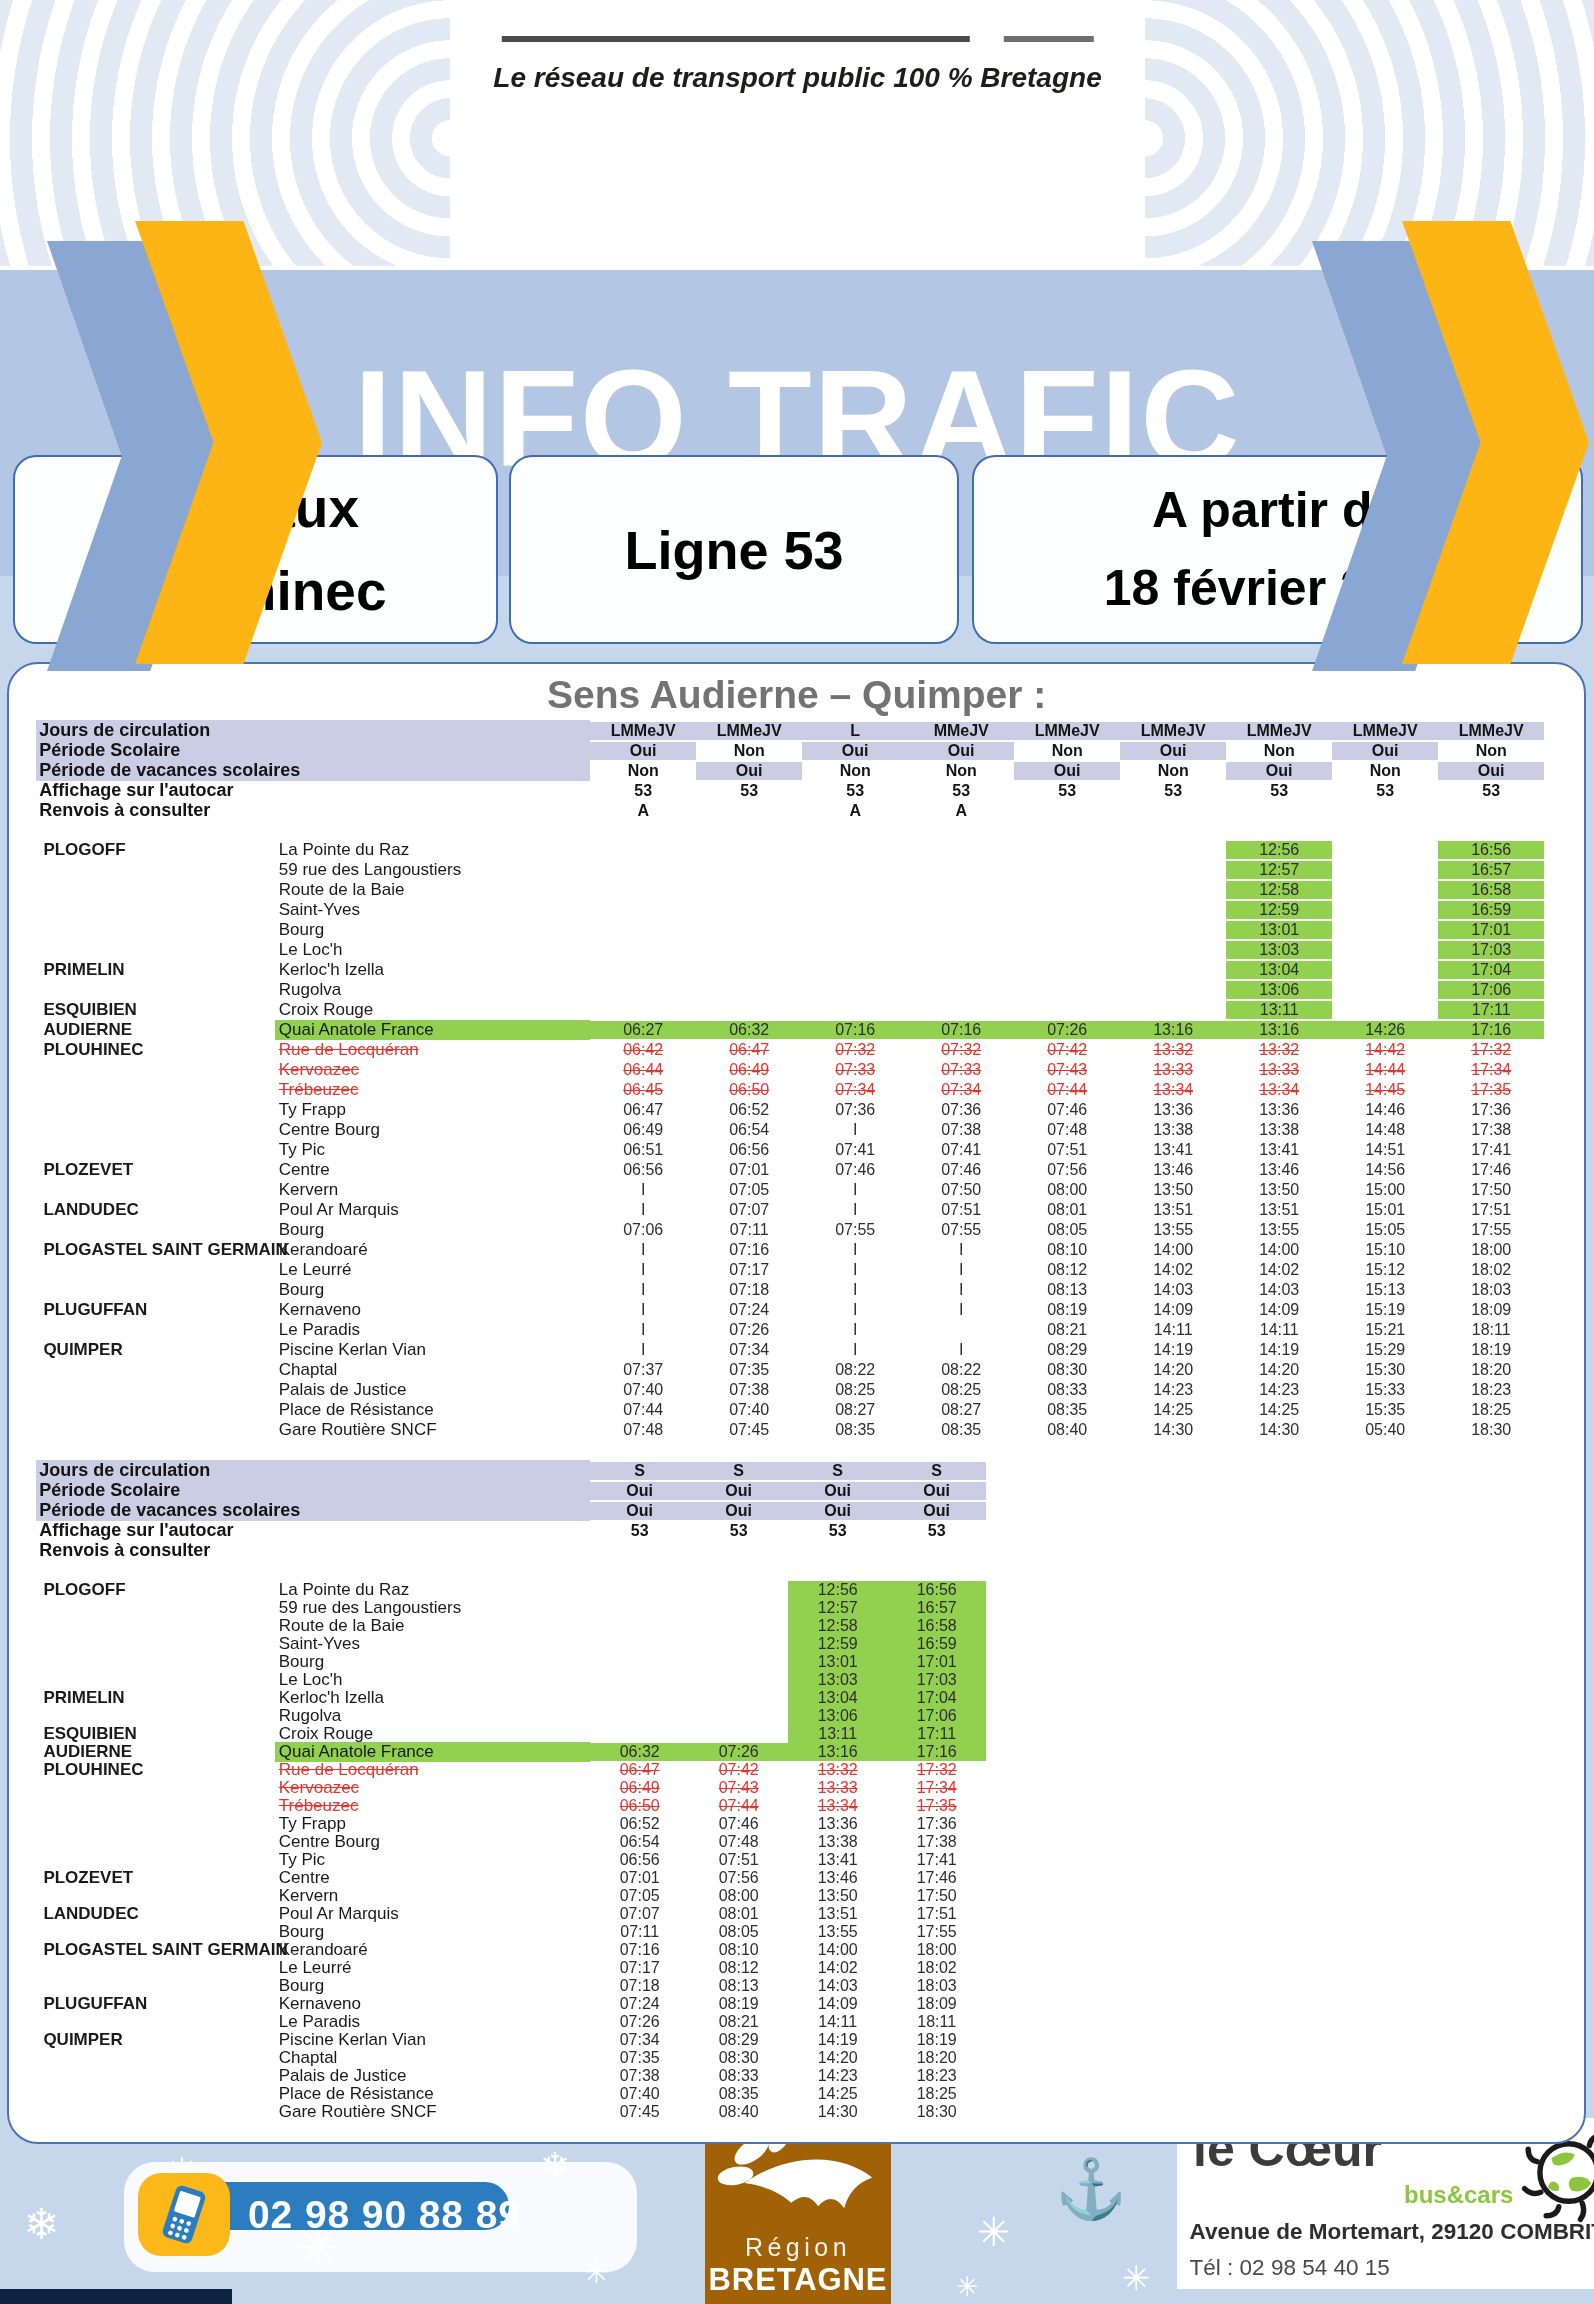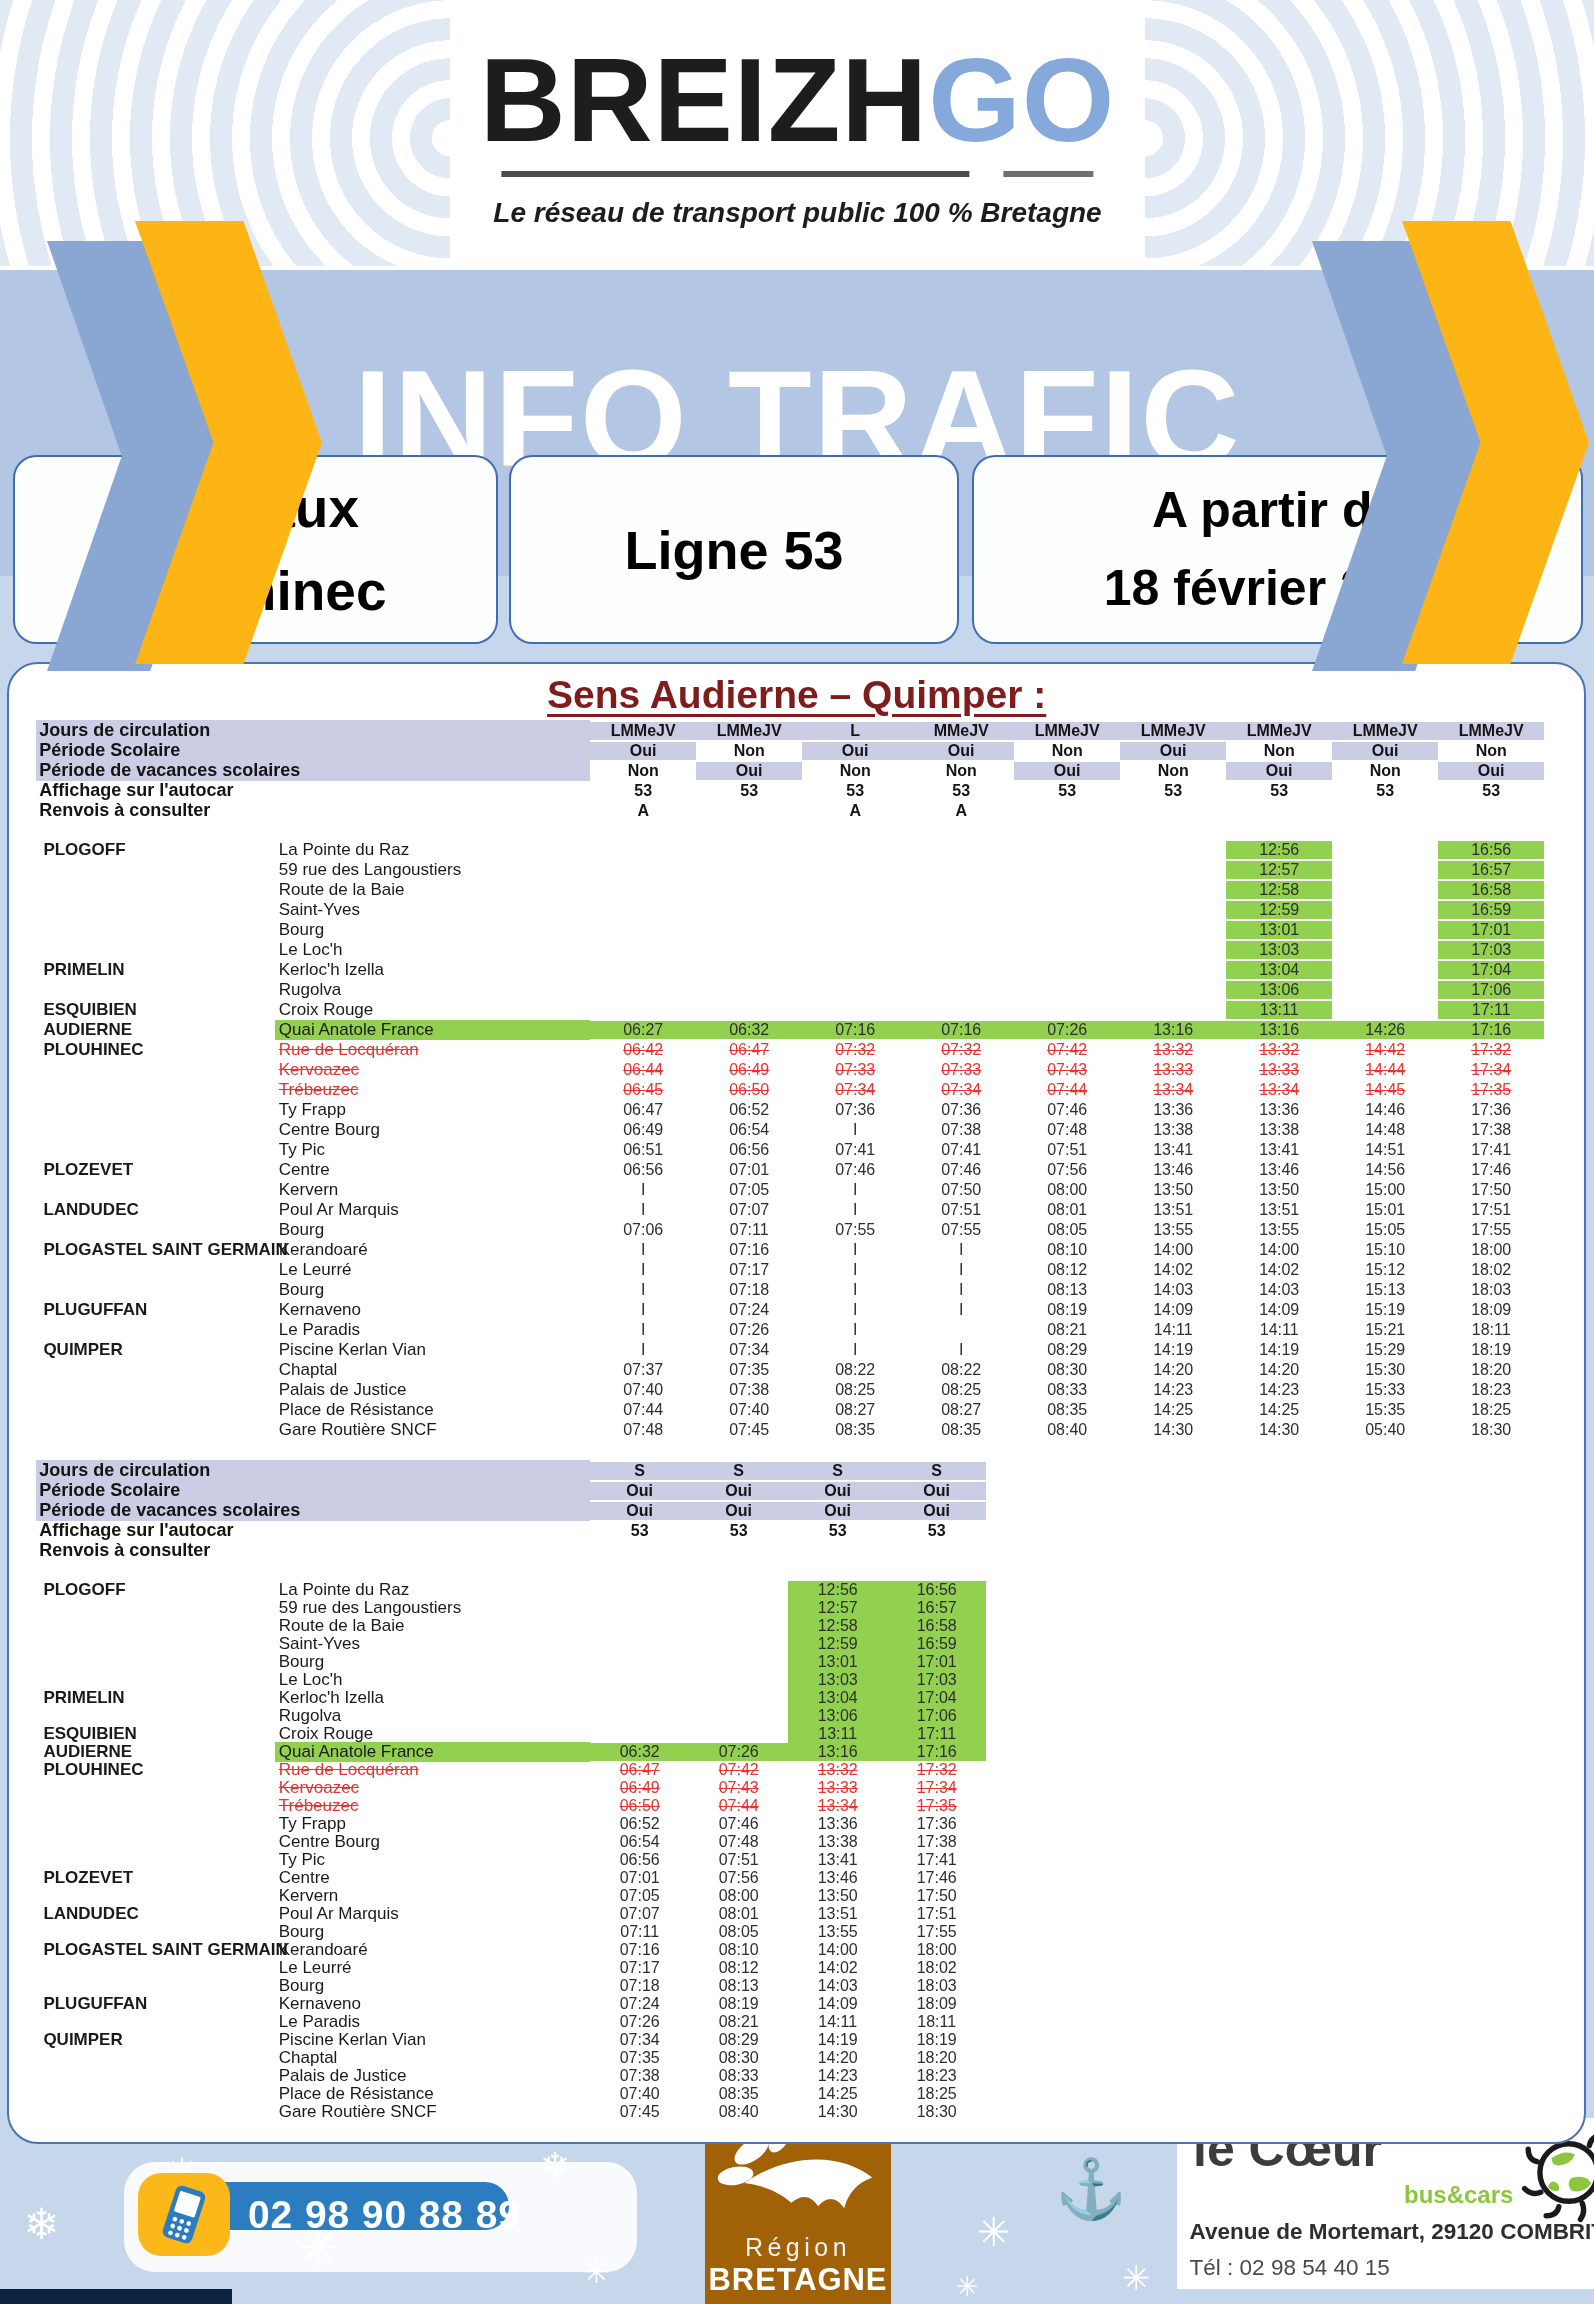--- a/index.html
+++ b/index.html
@@ -40,22 +40,22 @@
   .top-box{position:absolute;top:455px;height:185px;background:#fdfefe;border:2.7px solid #3f6cb5;
     border-radius:23.4px;display:flex;flex-direction:column;justify-content:center;align-items:center;
     font-weight:bold;color:#000;z-index:5;text-align:center;}
   .box1{left:12.6px;width:481px;font-size:55px;line-height:1.5;}
   .box2{left:509px;width:446px;font-size:54px;}
   .box3{left:972px;width:607px;font-size:50px;line-height:1.55;}
 
   
   .main-box{position:absolute;left:7.2px;top:662px;width:1575px;height:1478px;background:#ffffff;
     border:2.7px solid #4a74b8;border-radius:31px;z-index:4;}
-  .section-title{margin-top:9px;text-align:center;font-size:39px;font-weight:600;color:#7f1d1d;
-    text-decoration:underline;text-underline-offset:6.3px;}
+  .section-title{margin-top:9px;text-align:center;font-size:39px;font-weight:600;color:#737373;
+    text-underline-offset:6.3px;}
 
   
   .timetable{position:absolute;left:27px;}
   #table1{top:56px;}
   #table2{top:796px;}
   .t-row{display:grid;align-items:center;}
   .cell{white-space:nowrap;overflow:visible;}
   .c-city{font-weight:bold;font-size:17px;color:#1a1a1a;padding-left:7.2px;}
   .c-stop{font-size:17px;color:#1a1a1a;padding-left:3.6px;}
   .c-time{text-align:center;font-size:16px;color:#2e2e2e;}
@@ -93,21 +93,20 @@
 <body>
 
 <div class="page">
 
   <div class="bg-lower"></div>
   <div class="fan left"></div>
   <div class="fan right"></div>
   <div class="band"></div>
 
   <div class="logo">
-    <div class="brand"><span>BREIZH</span><span class="go">GO</span></div>
     <div class="brand-rule">
       <div class="seg1"></div>
         <div class="seg2"></div>
     </div>
     <div class="tagline">Le réseau de transport public 100 % Bretagne</div>
   </div>
 
   <div class="info-title">INFO TRAFIC</div>
 
   <div class="chev blue lb"></div>

